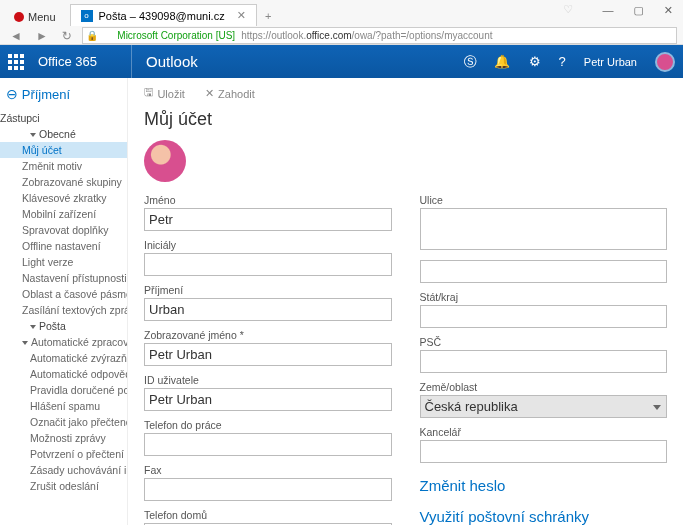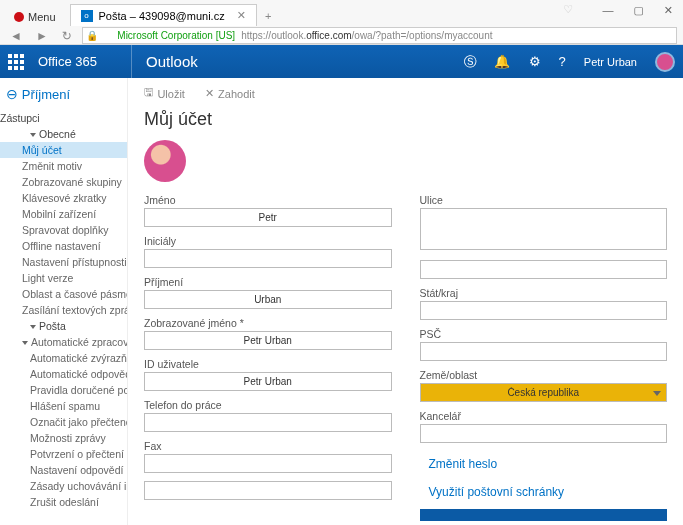--- a/index.html
+++ b/index.html
@@ -52,26 +52,26 @@
 .main { flex:1; padding:6px 16px; overflow-y:auto; position:relative; }
 .main::-webkit-scrollbar{width:10px}.main::-webkit-scrollbar-thumb{background:#ddd}
 .action-row { display:flex; gap:20px; color:#888; font-size:11px; margin-bottom:6px; }
 .action-row .act { display:flex; align-items:center; gap:4px; }
 .page-title { font-size:18px; font-weight:300; color:#333; margin-bottom:10px; }
 .avatar-lg { width:42px; height:42px; border-radius:50%; background:#d84f8f; background:radial-gradient(circle at 40% 35%, #f5c2a8 25%, #d84f8f 28%); margin-bottom:12px; }
 
 .form-cols { display:flex; gap:28px; }
 .col { flex:1; display:flex; flex-direction:column; gap:8px; }
 .field label { font-size:10.5px; color:#555; display:block; margin-bottom:2px; }
-.field input, .field select, .field textarea { width:100%; border:1px solid #bbb; padding:3px 4px; font-size:10px; color:#333;text-align:center; }
+.field input, .field select, .field textarea { width:100%; border:1px solid #bbb; padding:3px 4px; font-size:13px; color:#333; }
 .field textarea { height:42px; resize:none; }
-.field select { appearance:none; background:#eab308; }
+.field select { appearance:none; background:#e5e5e5; }
 .field .sel-wrap { position:relative; }
 .field .sel-wrap:after { content:""; position:absolute; right:6px; top:50%; margin-top:-2px; border-left:4px solid transparent; border-right:4px solid transparent; border-top:5px solid #666; }
-.link-a { color:#0072c6; font-size:12px; margin-top:6px; display:block;margin-left:9px; }
+.link-a { color:#0072c6; font-size:15px; margin-top:6px; display:block; }
 .usage-bar { height:12px; background:#0b5aa5; margin-top:2px; }
 </style>
 </head>
 <body>
 
 <div class="browser-chrome">
   <div class="win-controls">
     <span>—</span>
     <span>▢</span>
     <span>✕</span>
@@ -135,34 +135,33 @@
     <div id="side-items">
         <div class="side-item lvl1"><span>Zástupci</span></div>
         <div class="side-item lvl2"><span class="caret"></span><span>Obecné</span></div>
         <div class="side-item lvl3 selected"><span>Můj účet</span></div>
         <div class="side-item lvl3"><span>Změnit motiv</span></div>
         <div class="side-item lvl3"><span>Zobrazované skupiny</span></div>
         <div class="side-item lvl3"><span>Klávesové zkratky</span></div>
         <div class="side-item lvl3"><span>Mobilní zařízení</span></div>
         <div class="side-item lvl3"><span>Spravovat doplňky</span></div>
         <div class="side-item lvl3"><span>Offline nastavení</span></div>
+        <div class="side-item lvl3"><span>Light verze</span></div>
         <div class="side-item lvl3"><span>Nastavení přístupnosti</span></div>
-        <div class="side-item lvl3"><span>Light verze</span></div>
         <div class="side-item lvl3"><span>Oblast a časové pásmo</span></div>
         <div class="side-item lvl3"><span>Zasílání textových zpráv</span></div>
         <div class="side-item lvl2"><span class="caret"></span><span>Pošta</span></div>
         <div class="side-item lvl3"><span class="caret"></span><span>Automatické zpracování</span></div>
         <div class="side-item lvl4"><span>Automatické zvýrazňov</span></div>
         <div class="side-item lvl4"><span>Automatické odpovědi</span></div>
         <div class="side-item lvl4"><span>Pravidla doručené pošt</span></div>
         <div class="side-item lvl4"><span>Hlášení spamu</span></div>
         <div class="side-item lvl4"><span>Označit jako přečtenou</span></div>
         <div class="side-item lvl4"><span>Možnosti zprávy</span></div>
         <div class="side-item lvl4"><span>Potvrzení o přečtení</span></div>
-        <div class="side-item lvl4"><span>Nastavení odpovědí</span></div>
         <div class="side-item lvl4"><span>Zásady uchovávání infi</span></div>
         <div class="side-item lvl4"><span>Zrušit odeslání</span></div>
       </div>
   </div>
 
   <div class="main">
     <div class="action-row">
       <div class="act">
           <span>🖫</span>
           <span>Uložit</span>
@@ -177,21 +176,21 @@
 
     <div class="form-cols">
       <div class="col">
         <div class="field"><label>Jméno</label><input value="Petr" style=""></div>
         <div class="field"><label>Iniciály</label><input value="" style=""></div>
         <div class="field"><label>Příjmení</label><input value="Urban" style=""></div>
         <div class="field"><label>Zobrazované jméno *</label><input value="Petr Urban" style=""></div>
         <div class="field"><label>ID uživatele</label><input value="Petr Urban" style=""></div>
         <div class="field"><label>Telefon do práce</label><input style=""></div>
         <div class="field"><label>Fax</label><input style=""></div>
-        <div class="field"><input style=""></div>
+        <div class="field"><label>Telefon domů</label><input style=""></div>
 
       </div>
       <div class="col">
         <div class="field"><label>Ulice</label><textarea style=""></textarea></div>
         <div class="field"><input style=""></div>
         <div class="field"><label>Stát/kraj</label><input style=""></div>
         <div class="field"><label>PSČ</label><input style=""></div>
         <div class="field">
             <label>Země/oblast</label>
             <div class="sel-wrap"><select><option>Česká republika</option></select></div>

